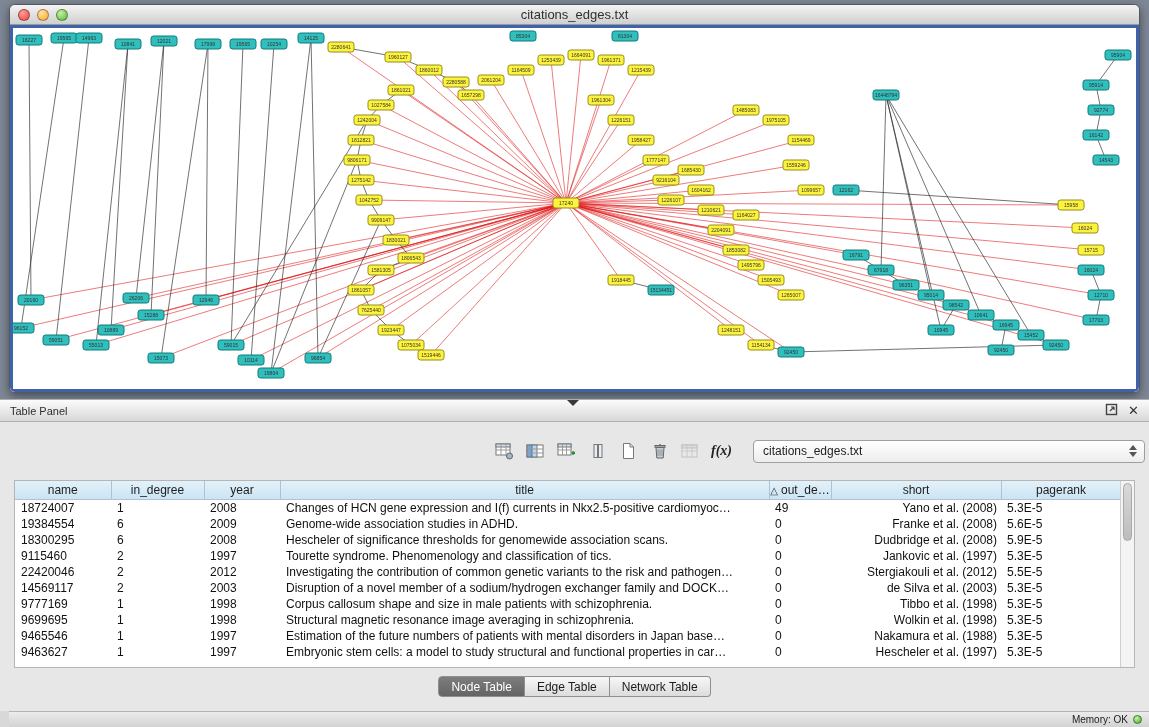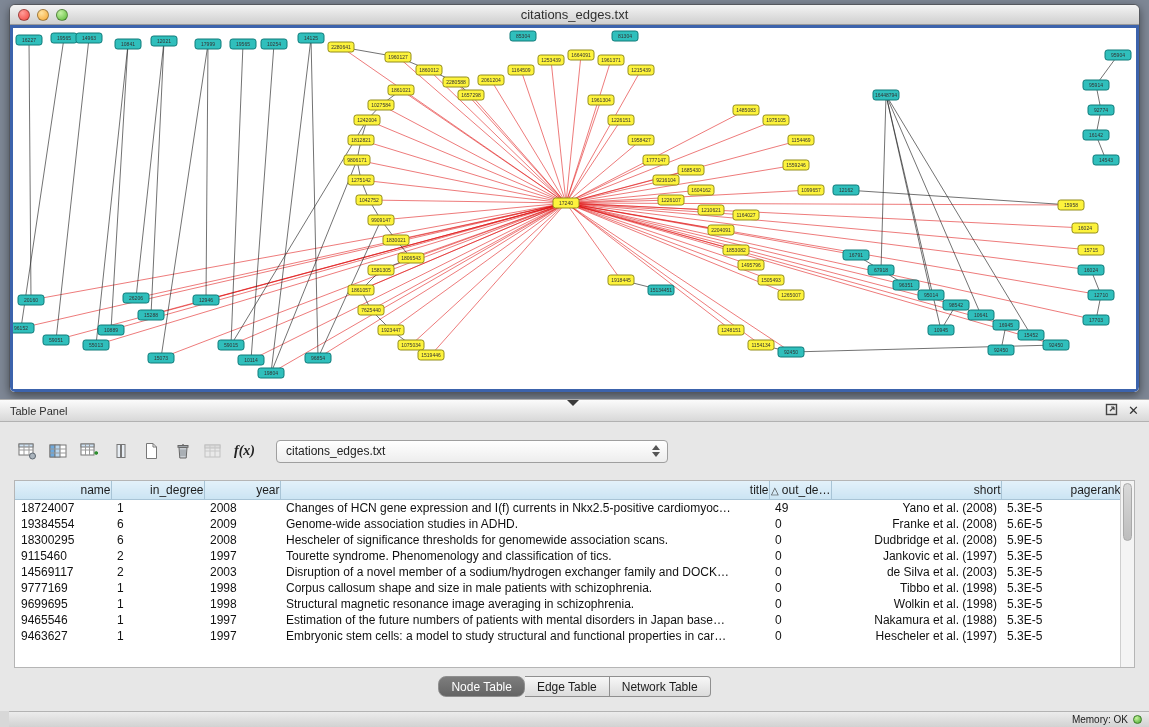--- a/index.html
+++ b/index.html
@@ -37,21 +37,21 @@
     border-bottom:1px solid #b2b2b2; position:relative; display:flex;
     align-items:center; padding:0 10px; }
   .panel-title { font-size:11px; color:#2e2e2e; }
   .splitter { position:absolute; left:567px; top:0; width:0; height:0;
     border-left:6px solid transparent; border-right:6px solid transparent;
     border-top:6px solid #3a3a3a; cursor:row-resize; }
   .panel-actions { margin-left:auto; display:flex; align-items:center; gap:10px; }
   .panel-actions button { background:none; border:none; cursor:pointer;
     font-size:13px; color:#333; line-height:14px; padding:0; }
 
-  .toolbar { display:flex; align-items:center; gap:4px; padding:14px 12px 0 14px; height:44px; }
+  .toolbar { display:flex; align-items:center; gap:4px; padding:14px 4px 0 14px; height:44px;justify-content:flex-end; }
   .tb-btn { width:27px; height:26px; border:none; background:transparent;
     display:flex; align-items:center; justify-content:center; cursor:pointer; }
   .tb-btn svg { display:block; }
   .fx { font-family:"Liberation Serif", serif; font-style:italic; font-weight:bold;
     font-size:14px; color:#222; }
   .combo { margin-left:14px; width:392px; height:23px; border:1px solid #9f9f9f;
     border-radius:4px; background:linear-gradient(#ffffff,#ededed);
     display:flex; align-items:center; padding-left:9px; font-size:12px; color:#222;
     position:relative; cursor:pointer; }
   .combo-arrows { position:absolute; right:7px; top:4px; display:flex;
@@ -59,38 +59,38 @@
   .combo-arrows i { width:0; height:0; border-left:4px solid transparent;
     border-right:4px solid transparent; display:block; }
   .combo-arrows .up   { border-bottom:5px solid #555; }
   .combo-arrows .down { border-top:5px solid #555; }
 
   .table-wrap { position:relative; margin:14px 14px 0 14px; height:188px;
     background:#fff; border:1px solid #b5b5b5; overflow:hidden; }
   table { border-collapse:collapse; table-layout:fixed; width:1106px; font-size:12px; }
   thead th { background:linear-gradient(#e3f1fa,#cbe4f3); border:1px solid #a8c4d6;
     border-top:none; height:18px; font-weight:normal; color:#1d1d1d;
-    text-align:right; overflow:hidden; white-space:nowrap; cursor:pointer; }
+    text-align:center; overflow:hidden; white-space:nowrap; cursor:pointer; }
   thead th:first-child { border-left:none; }
   tbody td { height:16px; line-height:16px; padding:0 4px 0 6px; color:#111;
     white-space:nowrap; overflow:hidden; text-overflow:ellipsis; cursor:default; }
   tbody td:nth-child(6) { text-align:right; }
   .sort { font-size:10px; margin-right:3px; color:#333; }
   .vscroll { position:absolute; right:0; top:0; width:14px; height:100%;
     background:#f4f4f4; border-left:1px solid #cfcfcf; }
   .vscroll .thumb { margin:2px; height:58px; border-radius:6px;
     background:linear-gradient(#d9d9d9,#bdbdbd); border:1px solid #a9a9a9; }
 
   .tabs { display:flex; justify-content:center; margin-top:8px; }
   .tab { height:21px; padding:0 12px; font-size:12px; border:1px solid #8f8f8f;
     background:linear-gradient(#f7f7f7,#dcdcdc); color:#1c1c1c; cursor:pointer; }
   .tab:first-child { border-radius:4px 0 0 4px; }
   .tab:last-child  { border-radius:0 4px 4px 0; border-left:none; }
   .tab:nth-child(2){ border-left:none; }
-  .tab.active { background:linear-gradient(#7d7d7d,#646464); color:#fff;border-radius:8px; }
+  .tab.active { background:linear-gradient(#7d7d7d,#646464); color:#fff; }
 
   
   .statusbar { position:absolute; left:9px; top:711px; width:1149px; height:16px;
     background:linear-gradient(#ececec,#d2d2d2); border-top:1px solid #b3b3b3;
     display:flex; align-items:center; justify-content:flex-end; gap:5px;
     padding-right:16px; font-size:10px; color:#222; }
   .mem-dot { width:9px; height:9px; border-radius:50%;
     background:radial-gradient(circle at 35% 30%, #c8f59e, #46a72e);
     border:1px solid #3a7d27; display:inline-block; }
 </style>
@@ -799,20 +799,29 @@
             <tr>
               <td>9115460</td>
               <td>2</td>
               <td>1997</td>
               <td>Tourette syndrome. Phenomenology and classification of tics.</td>
               <td>0</td>
               <td>Jankovic et al. (1997)</td>
               <td>5.3E-5</td>
             </tr>
             <tr>
+              <td>22420046</td>
+              <td>2</td>
+              <td>2012</td>
+              <td>Investigating the contribution of common genetic variants to the risk and pathogen…</td>
+              <td>0</td>
+              <td>Stergiakouli et al. (2012)</td>
+              <td>5.5E-5</td>
+            </tr>
+            <tr>
               <td>14569117</td>
               <td>2</td>
               <td>2003</td>
               <td>Disruption of a novel member of a sodium/hydrogen exchanger family and DOCK…</td>
               <td>0</td>
               <td>de Silva et al. (2003)</td>
               <td>5.3E-5</td>
             </tr>
             <tr>
               <td>9777169</td>

